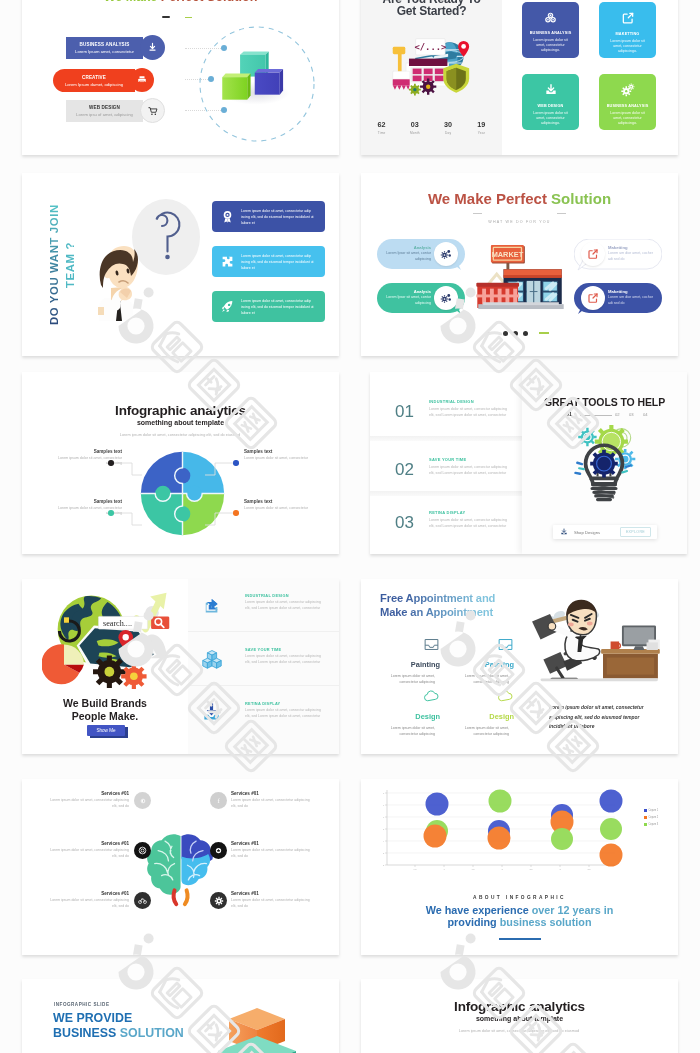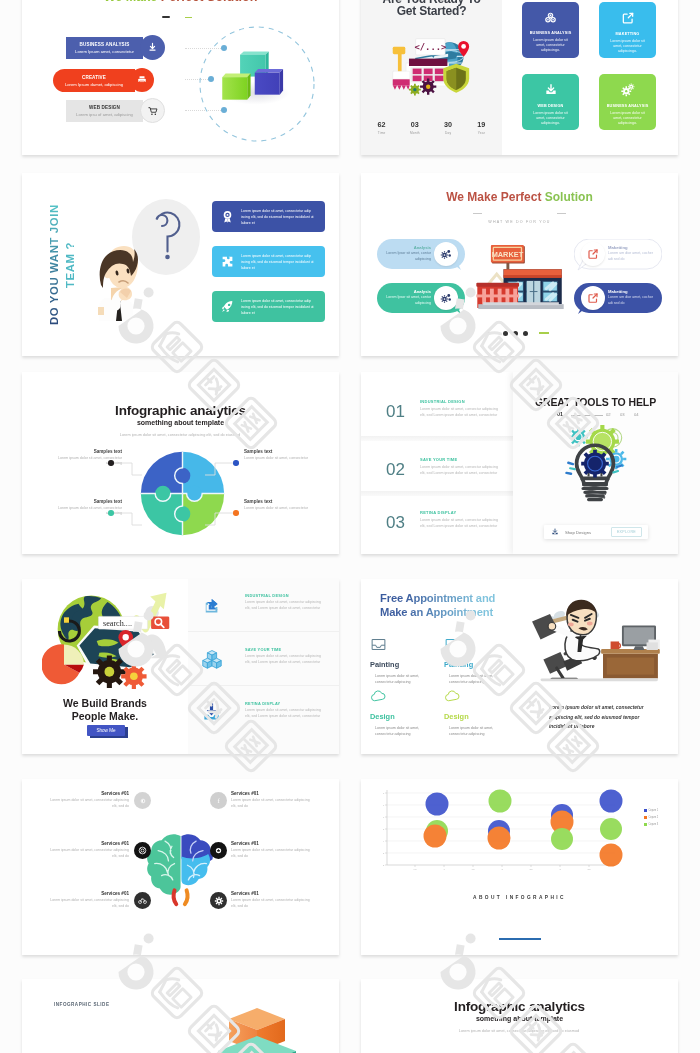--- a/index.html
+++ b/index.html
@@ -5,21 +5,21 @@
   html,body{margin:0;padding:0;}
   body{width:700px;height:1053px;background:#fcfcfc;font-family:"Liberation Sans",sans-serif;overflow:hidden;position:relative;}
   .grid{position:absolute;left:0;top:0;width:700px;height:760px;}
   .slide{position:absolute;background:#ffffff;box-shadow:0 2px 3px rgba(0,0,0,.13);overflow:hidden;}
   
   #s1{left:22px;top:-30px;width:317px;height:185px;}
   #s2{left:361px;top:-30px;width:317px;height:185px;}
   #s3{left:22px;top:173px;width:317px;height:183px;}
   #s4{left:361px;top:173px;width:317px;height:183px;}
   #s5{left:22px;top:372px;width:317px;height:182px;}
-  #s6{left:361px;top:372px;width:317px;height:182px;}
+  #s6{left:370px;top:372px;width:317px;height:182px;}
   #s7{left:22px;top:579px;width:317px;height:175px;}
   #s8{left:361px;top:579px;width:317px;height:175px;}
   #s9{left:22px;top:779px;width:317px;height:176px;}
   #s10{left:361px;top:779px;width:317px;height:176px;}
   #s11{left:22px;top:979px;width:317px;height:150px;}
   #s12{left:361px;top:979px;width:317px;height:150px;}
   .wm{position:absolute;left:0;top:0;width:700px;height:1053px;pointer-events:none;z-index:50;}
   .abs{position:absolute;}
   
   #s1 .s1title{position:absolute;left:0;top:20px;width:317px;text-align:center;font-size:12.6px;font-weight:bold;white-space:nowrap;}
@@ -39,21 +39,21 @@
   #s2 .cl{font-size:3.2px;color:#999;margin-top:2px;letter-spacing:.2px;}
   #s2 .cards{position:absolute;left:161px;top:32px;width:136px;display:grid;grid-template-columns:57px 57px;grid-gap:16px 20px;}
   #s2 .card{width:57px;height:56px;border-radius:5px;display:flex;flex-direction:column;align-items:center;justify-content:flex-start;padding-top:9px;box-sizing:border-box;color:#fff;text-align:center;}
   #s2 .card .lbl{font-size:3.8px;font-weight:bold;letter-spacing:.15px;margin-top:7px;}
   #s2 .card .dsc{font-size:3.6px;line-height:5.2px;margin-top:3px;width:44px;opacity:.92;}
   
   #s3 .vtitle{position:absolute;transform-origin:left bottom;font-size:11.4px;font-weight:bold;letter-spacing:.6px;white-space:nowrap;}
   #s3 .ibox{position:absolute;left:190px;width:113px;height:31px;border-radius:4px;display:flex;align-items:center;}
   #s3 .ibox .txt{font-size:3.5px;line-height:6px;color:#fff;width:76px;}
   
-  #s4 .t{position:absolute;left:0;top:32px;width:317px;text-align:center;font-size:12px;font-weight:bold;}
+  #s4 .t{position:absolute;left:0;top:32px;width:317px;text-align:center;font-size:15px;font-weight:bold;}
   
   .anaTitle{position:absolute;left:0;width:317px;text-align:center;font-size:13.5px;font-weight:bold;color:#231f20;letter-spacing:-.2px;}
   .anaSub{position:absolute;left:0;width:317px;text-align:center;font-size:7px;font-weight:bold;color:#231f20;}
   .anaDesc{position:absolute;left:58px;width:200px;text-align:center;font-size:3.8px;line-height:6px;color:#b3b3b3;}
   .sampLbl{font-size:4.6px;font-weight:bold;color:#444;}
   .sampTxt{font-size:3.6px;line-height:5.4px;color:#b0b0b0;margin-top:2px;}
   
   #s6 .num{position:absolute;font-size:17px;font-weight:300;color:#4f7f85;font-family:"Liberation Sans",sans-serif;}
   #s6 .lbl{position:absolute;font-size:4px;font-weight:bold;letter-spacing:.25px;}
   #s6 .dsc{position:absolute;font-size:3.6px;line-height:6.2px;color:#b5b5b5;width:82px;}
@@ -62,21 +62,21 @@
   #s6 .ptitle{position:absolute;left:152px;top:24px;width:165px;text-align:center;font-size:10.5px;font-weight:bold;color:#231f20;letter-spacing:-.1px;}
   
   #s7 .rpanel{position:absolute;left:166px;top:0;width:151px;height:175px;background:#fbfbfb;}
   #s7 .h2{position:absolute;left:0;width:166px;text-align:center;font-size:10.5px;font-weight:bold;color:#231f20;line-height:13px;}
   #s7 .btn{position:absolute;border-radius:1px;display:flex;align-items:center;justify-content:center;font-size:4.6px;color:#fff;}
   #s7 .idsc{position:absolute;font-size:3.5px;line-height:5.8px;color:#b6b6b6;width:82px;}
   #s7 .ilbl{position:absolute;font-size:3.9px;font-weight:bold;letter-spacing:.25px;white-space:nowrap;}
   #s7 .isep{position:absolute;left:166px;width:151px;height:1px;background:#f0f0f0;}
   
   #s8 .h1{position:absolute;left:19px;top:12px;font-size:11.2px;font-weight:bold;line-height:14.4px;letter-spacing:-.15px;background:linear-gradient(100deg,#3b5c9e 20%,#7fc3dd 85%);-webkit-background-clip:text;background-clip:text;color:transparent;}
-  #s8 .feat{position:absolute;width:70px;text-align:left;}
+  #s8 .feat{position:absolute;width:70px;text-align:right;}
   #s8 .feat .fl{font-size:7.4px;font-weight:bold;margin-top:3px;}
   #s8 .feat .fd{font-size:3.6px;line-height:6px;color:#8a8a8a;margin-top:4px;padding:0 5px;}
   #s8 .quote{position:absolute;left:188px;top:124px;width:106px;font-size:4.9px;font-weight:bold;font-style:italic;line-height:9.7px;color:#3a3a3a;}
   
   #s9 .sv{position:absolute;width:84px;}
   #s9 .sv .sl{font-size:4.6px;font-weight:bold;color:#333;}
   #s9 .sv .sd{font-size:3.5px;line-height:5.6px;color:#b0b0b0;margin-top:2px;}
   #s9 .ic{position:absolute;width:17px;height:17px;border-radius:50%;display:flex;align-items:center;justify-content:center;}
   
   #s10 .eyebrow{position:absolute;left:0;top:116px;width:317px;text-align:center;font-size:4.8px;font-weight:bold;letter-spacing:2.4px;color:#3a3a3a;}
@@ -976,24 +976,26 @@
       <div style="display:flex;align-items:center;margin-bottom:4px;">
           <span style="width:2.5px;height:2.5px;background:#f47521;display:inline-block;margin-right:2px;"></span>
           <span style="font-size:2.6px;color:#9b9b9b;">Серия 2</span>
         </div>
       <div style="display:flex;align-items:center;">
           <span style="width:2.5px;height:2.5px;background:#8ed94e;display:inline-block;margin-right:2px;"></span>
           <span style="font-size:2.6px;color:#9b9b9b;">Серия 3</span>
         </div>
     </div>
     <div class="eyebrow">ABOUT INFOGRAPHIC</div>
+    <div class="head"><span style="color:#2b6cb0">We have experience </span><span style="color:#5aa7c9">over 12 years in</span><br><span style="color:#2b6cb0">providing </span><span style="color:#5aa7c9">business solution</span></div>
     <div class="uline"></div>
   </div>
   <div class="slide" id="s11">
     <div class="eb">INFOGRAPHIC SLIDE</div>
+    <div class="t1"><span style="color:#1f6fb2">WE PROVIDE</span><br><span style="color:#1f6fb2">BUSINESS </span><span style="color:#5aa7c9">SOLUTION</span></div>
     <svg class="abs" style="left:175px;top:27px;" width="120" height="122" viewBox="0 0 120 122">
       <defs>
         <linearGradient id="o1" x1="0" y1="0" x2="1" y2="0">
             <stop offset="0" stop-color="#f4a05c"></stop>
             <stop offset="1" stop-color="#ef8340"></stop>
           </linearGradient>
         <linearGradient id="o2" x1="0" y1="0" x2="1" y2="0">
             <stop offset="0" stop-color="#ef7b2e"></stop>
             <stop offset="1" stop-color="#e2691c"></stop>
           </linearGradient>

